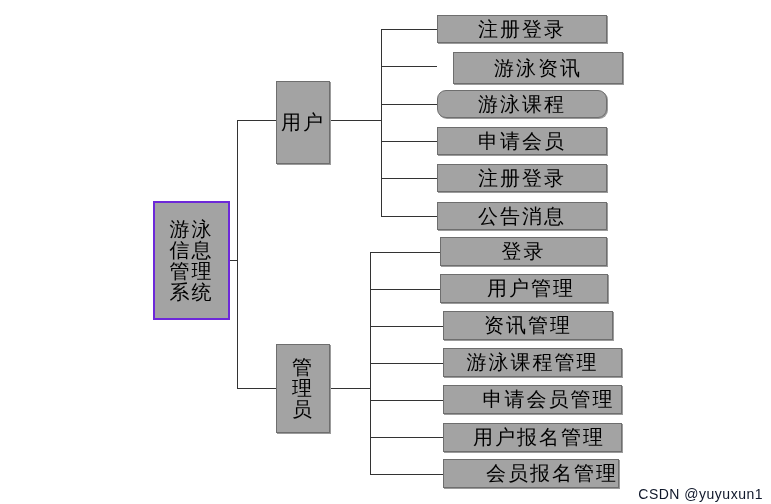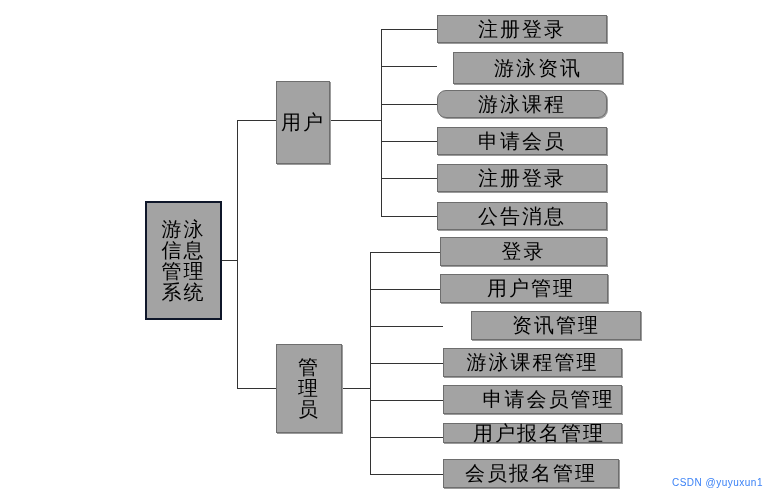--- a/index.html
+++ b/index.html
@@ -22,55 +22,56 @@
     background: #a3a3a3;
     border: 1px solid #6e6e6e;
     box-shadow: 1px 1px 0 #9b9b9b;
     font-size: 20px;
     letter-spacing: 2px;
     text-align: center;
     z-index: 2;
     line-height: 21px;
   }
   .root-box {
-    border: 2px solid #0f172a;
+    border: 2px solid #6d28d9;
     box-shadow: none;
+    margin-left: 8px;
   }
   .wrap-narrow { word-break: break-all; }
   
   .h-line, .v-line {
     position: absolute;
     background: #333333;
     z-index: 1;
   }
   .h-line { height: 1px; }
   .v-line { width: 1px; }
   .watermark {
     position: absolute;
     right: 8px;
-    bottom: 16px;
-    color: #3b82f6;
-    font-size: 10px;
+    bottom: 2px;
+    color: #0f172a;
+    font-size: 14px;
     letter-spacing: 0.5px;
     z-index: 3;
   }
 </style>
 </head>
 <body>
 
 <div class="canvas">
 
   <div class="box root-box" style="left:145px; top:201px; width:77px; height:119px;">
     <span class="wrap-narrow" style="width:58px;">游泳信息管理系统</span>
   </div>
 
   <div class="box" style="left:276px; top:81px; width:54px; height:83px;">
     <span>用户</span>
   </div>
-  <div class="box" style="left:276px; top:344px; width:66px; height:89px;">
+  <div class="box" style="left:276px; top:344px; width:54px; height:89px;">
     <span class="wrap-narrow" style="width:40px;">管理员</span>
   </div>
 
   <div class="box" style="left:437px; top:15px; width:170px; height:28px;">
     <span>注册登录</span>
   </div>
   <div class="box" style="left:453px; top:52px; width:170px; height:32px;">
     <span>游泳资讯</span>
   </div>
   <div class="box" style="left:437px; top:90px; width:170px; height:28px;border-radius:9px;">
@@ -85,33 +86,33 @@
   <div class="box" style="left:437px; top:202px; width:170px; height:28px;">
     <span>公告消息</span>
   </div>
 
   <div class="box" style="left:440px; top:237px; width:167px; height:29px;">
     <span>登录</span>
   </div>
   <div class="box" style="left:440px; top:274px; width:168px; height:29px;padding-left:14px;">
     <span>用户管理</span>
   </div>
-  <div class="box" style="left:443px; top:311px; width:170px; height:29px;margin-left:28px;">
+  <div class="box" style="left:443px; top:311px; width:170px; height:29px;">
     <span>资讯管理</span>
   </div>
   <div class="box" style="left:443px; top:348px; width:179px; height:29px;">
     <span>游泳课程管理</span>
   </div>
   <div class="box" style="left:443px; top:385px; width:179px; height:29px;padding-left:32px;">
     <span>申请会员管理</span>
   </div>
-  <div class="box" style="left:443px; top:423px; width:179px; height:20px;padding-left:13px;">
+  <div class="box" style="left:443px; top:423px; width:179px; height:29px;padding-left:13px;">
     <span>用户报名管理</span>
   </div>
-  <div class="box" style="left:443px; top:459px; width:176px; height:29px;">
+  <div class="box" style="left:443px; top:459px; width:176px; height:29px;justify-content:flex-end;">
     <span>会员报名管理</span>
   </div>
 
   <div class="h-line" style="left:222px; top:260px; width:15px;"></div>
   <div class="v-line" style="left:237px; top:120px; height:268px;"></div>
   <div class="h-line" style="left:237px; top:120px; width:39px;"></div>
   <div class="h-line" style="left:237px; top:388px; width:39px;"></div>
 
   <div class="h-line" style="left:330px; top:120px; width:51px;"></div>
   <div class="v-line" style="left:381px; top:29px; height:187px;"></div>

